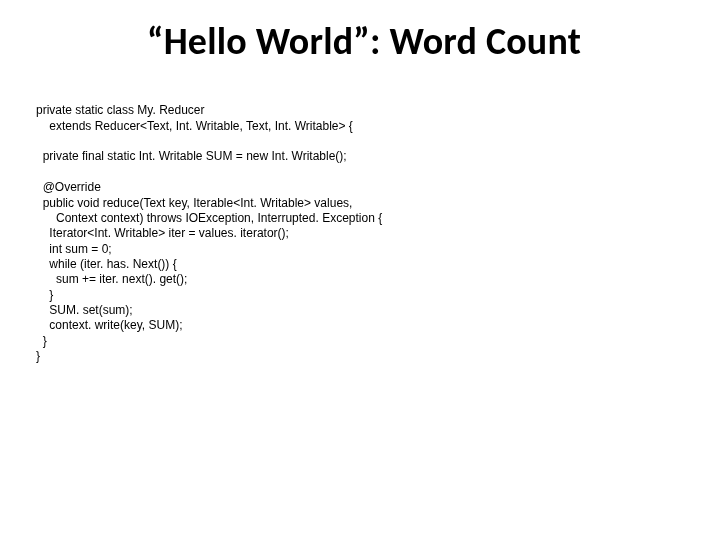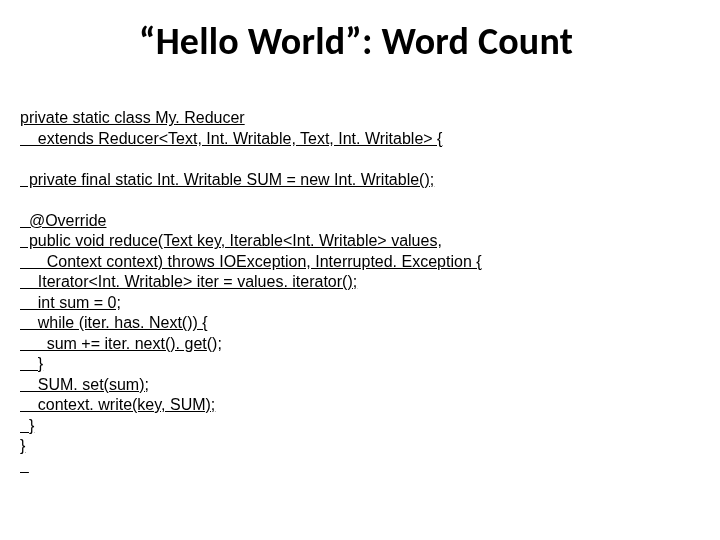--- a/index.html
+++ b/index.html
@@ -9,35 +9,34 @@
     height: 540px;
     background: #fff;
     font-family: Arial, Helvetica, sans-serif;
     color: #000;
     overflow: hidden;
   }
   .slide {
     width: 720px;
     height: 540px;
     box-sizing: border-box;
-    padding: 18px 28px 18px 20px;
+    padding: 18px 28px 18px 36px;
   }
   .title {
     font-family: "Calibri", Arial, sans-serif;
     font-size: 38px;
     text-align: center;
     margin: 0 0 24px 0;
     letter-spacing: 0.2px;
   }
   .code {
     font-family: Arial, Helvetica, sans-serif;
-    font-size: 16px;
+    font-size: 12px;
     line-height: 1.28;
     white-space: pre;
-    text-decoration: underline;
   }
 </style>
 </head>
 <body>
 
 <div class="slide">
   <h1 class="title">“Hello World”: Word Count</h1>
 
   <div class="code">
 <span>private static class My. Reducer</span>

